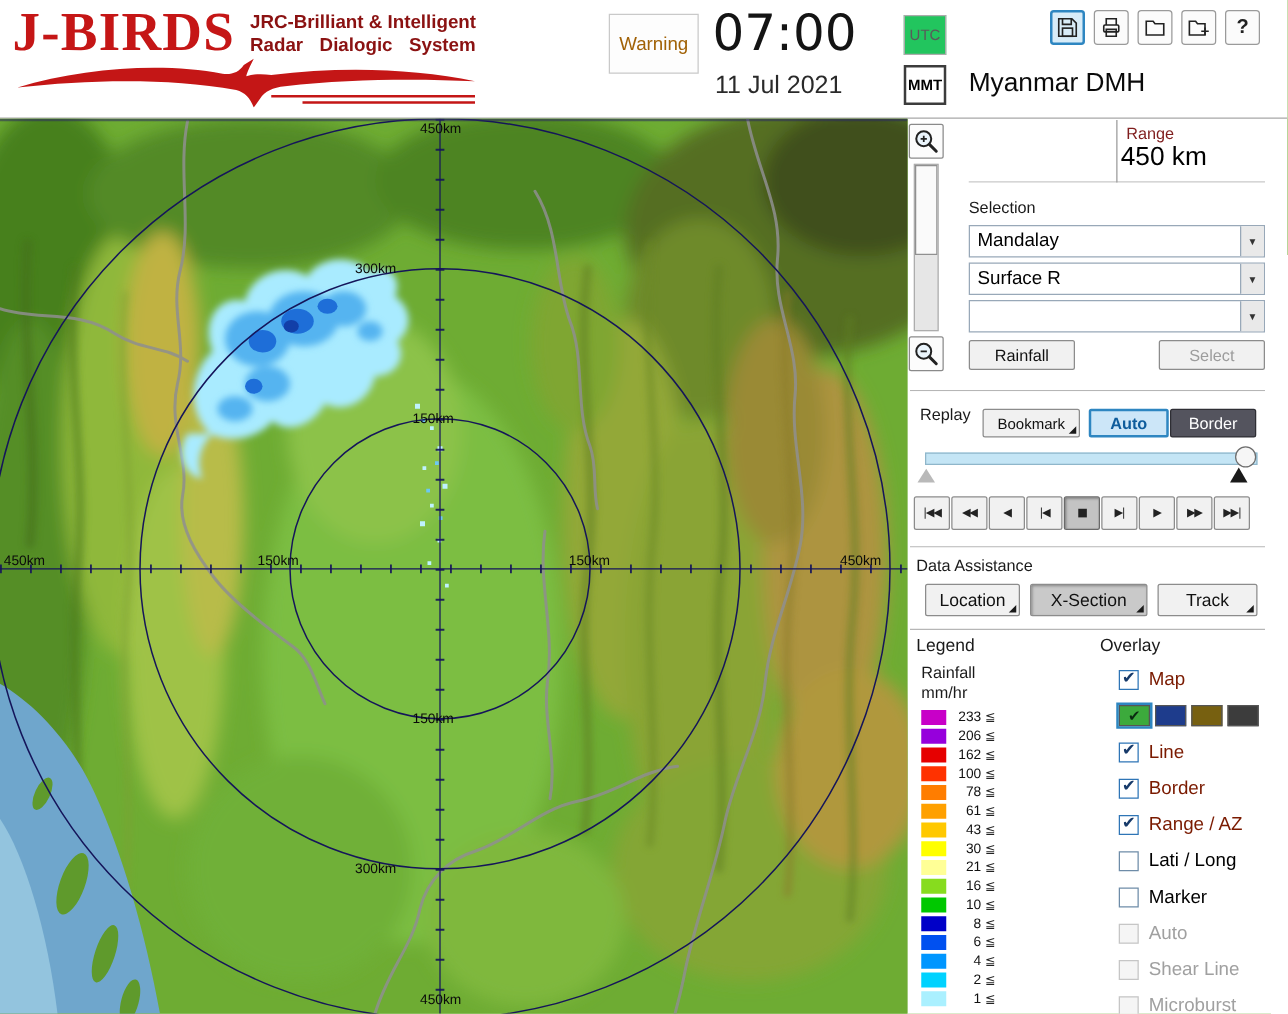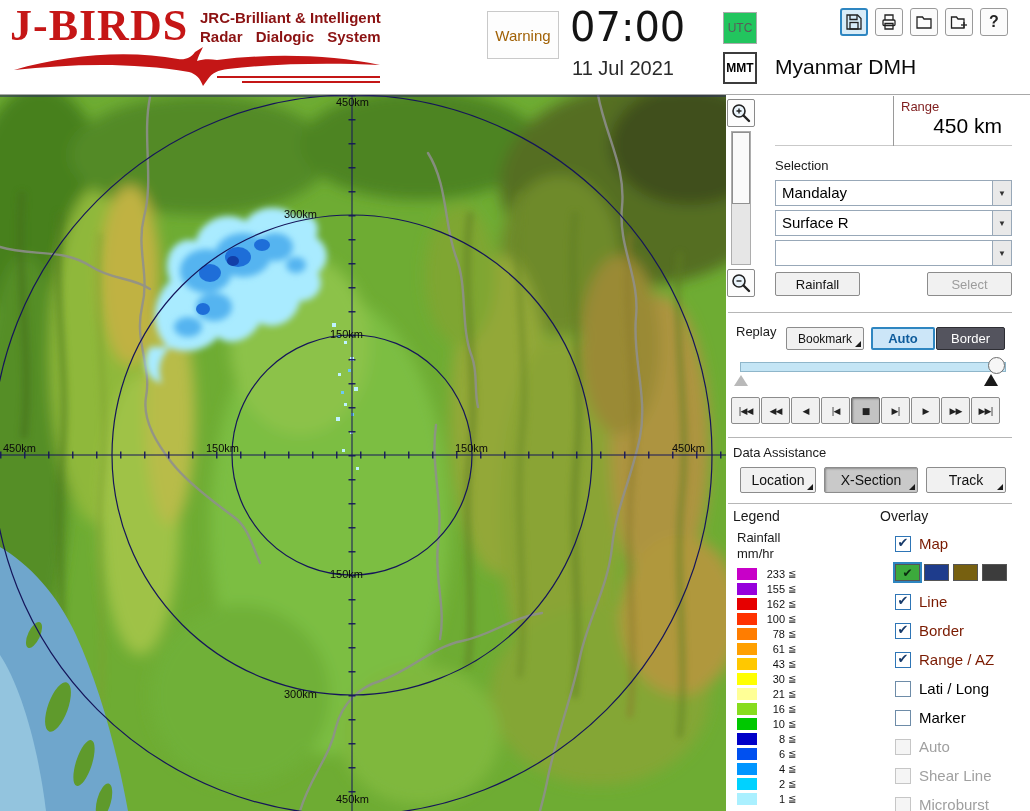--- a/index.html
+++ b/index.html
@@ -32,21 +32,21 @@
   .zoom-btn{position:absolute;left:727px;width:28px;height:28px;background:#FCFCFC;border:1px solid #8A8A8A;border-radius:2px;display:flex;align-items:center;justify-content:center}
   #zoom-in{top:99px}
   #zoom-out{top:269px}
   .vtrack{position:absolute;left:731px;top:131px;width:20px;height:134px;background:#E6E6E6;border:1px solid #ADADAD}
   .vthumb{position:absolute;left:0;top:0;width:18px;height:72px;background:#FAFAFA;border:1px solid #909090}
 
   
   .range-box{position:absolute;left:775px;top:96px;width:237px;height:50px;border-bottom:1px solid #C9C9C9}
   .range-div{position:absolute;left:893px;top:96px;width:1px;height:50px;background:#9A9A9A}
   .range-label{position:absolute;left:901px;top:99px;font-size:13px;color:#7f1d1d}
-  .range-value{position:absolute;left:860px;top:114px;width:142px;text-align:right;font-size:21px;color:#000}
+  .range-value{position:absolute;left:860px;top:114px;width:142px;text-align:center;font-size:21px;color:#000}
   .sec-label{position:absolute;font-size:13px;color:#1A1A1A}
   #selection-label{left:775px;top:158px}
   .combo{position:absolute;left:775px;width:237px;height:26px;border:1px solid #98A8B8;background:#fff;display:flex}
   .combo-value{flex:1;font-size:15px;line-height:24px;padding-left:6px;color:#000;overflow:hidden;white-space:nowrap}
   .combo-arrow{width:19px;border-left:1px solid #98A8B8;background:#E9E9E9;display:flex;align-items:center;justify-content:center;font-size:8px;color:#333}
   #combo1{top:180px}#combo2{top:210px}#combo3{top:240px}
   .btn{position:absolute;background:#F1F1F1;border:1px solid #8C8C8C;border-radius:2px;font-size:13px;color:#111;display:flex;align-items:center;justify-content:center}
   .btn.disabled{color:#9C9C9C}
   #previous-btn{left:775px;top:272px;width:85px;height:24px}
   #select-btn{left:927px;top:272px;width:85px;height:24px}
@@ -347,21 +347,21 @@
 <div class="sec-label" id="legend-unit1">Rainfall</div>
 <div class="sec-label" id="legend-unit2">mm/hr</div>
 <div id="legend-rows">
     <div class="legend-row">
       <span class="legend-swatch" style="background: rgb(200, 0, 200);"></span>
       <span class="legend-value">233</span>
       <span class="legend-lte">≦</span>
     </div>
     <div class="legend-row">
       <span class="legend-swatch" style="background: rgb(150, 0, 220);"></span>
-      <span class="legend-value">155</span>
+      <span class="legend-value">206</span>
       <span class="legend-lte">≦</span>
     </div>
     <div class="legend-row">
       <span class="legend-swatch" style="background: rgb(230, 0, 0);"></span>
       <span class="legend-value">162</span>
       <span class="legend-lte">≦</span>
     </div>
     <div class="legend-row">
       <span class="legend-swatch" style="background: rgb(255, 50, 0);"></span>
       <span class="legend-value">100</span>

